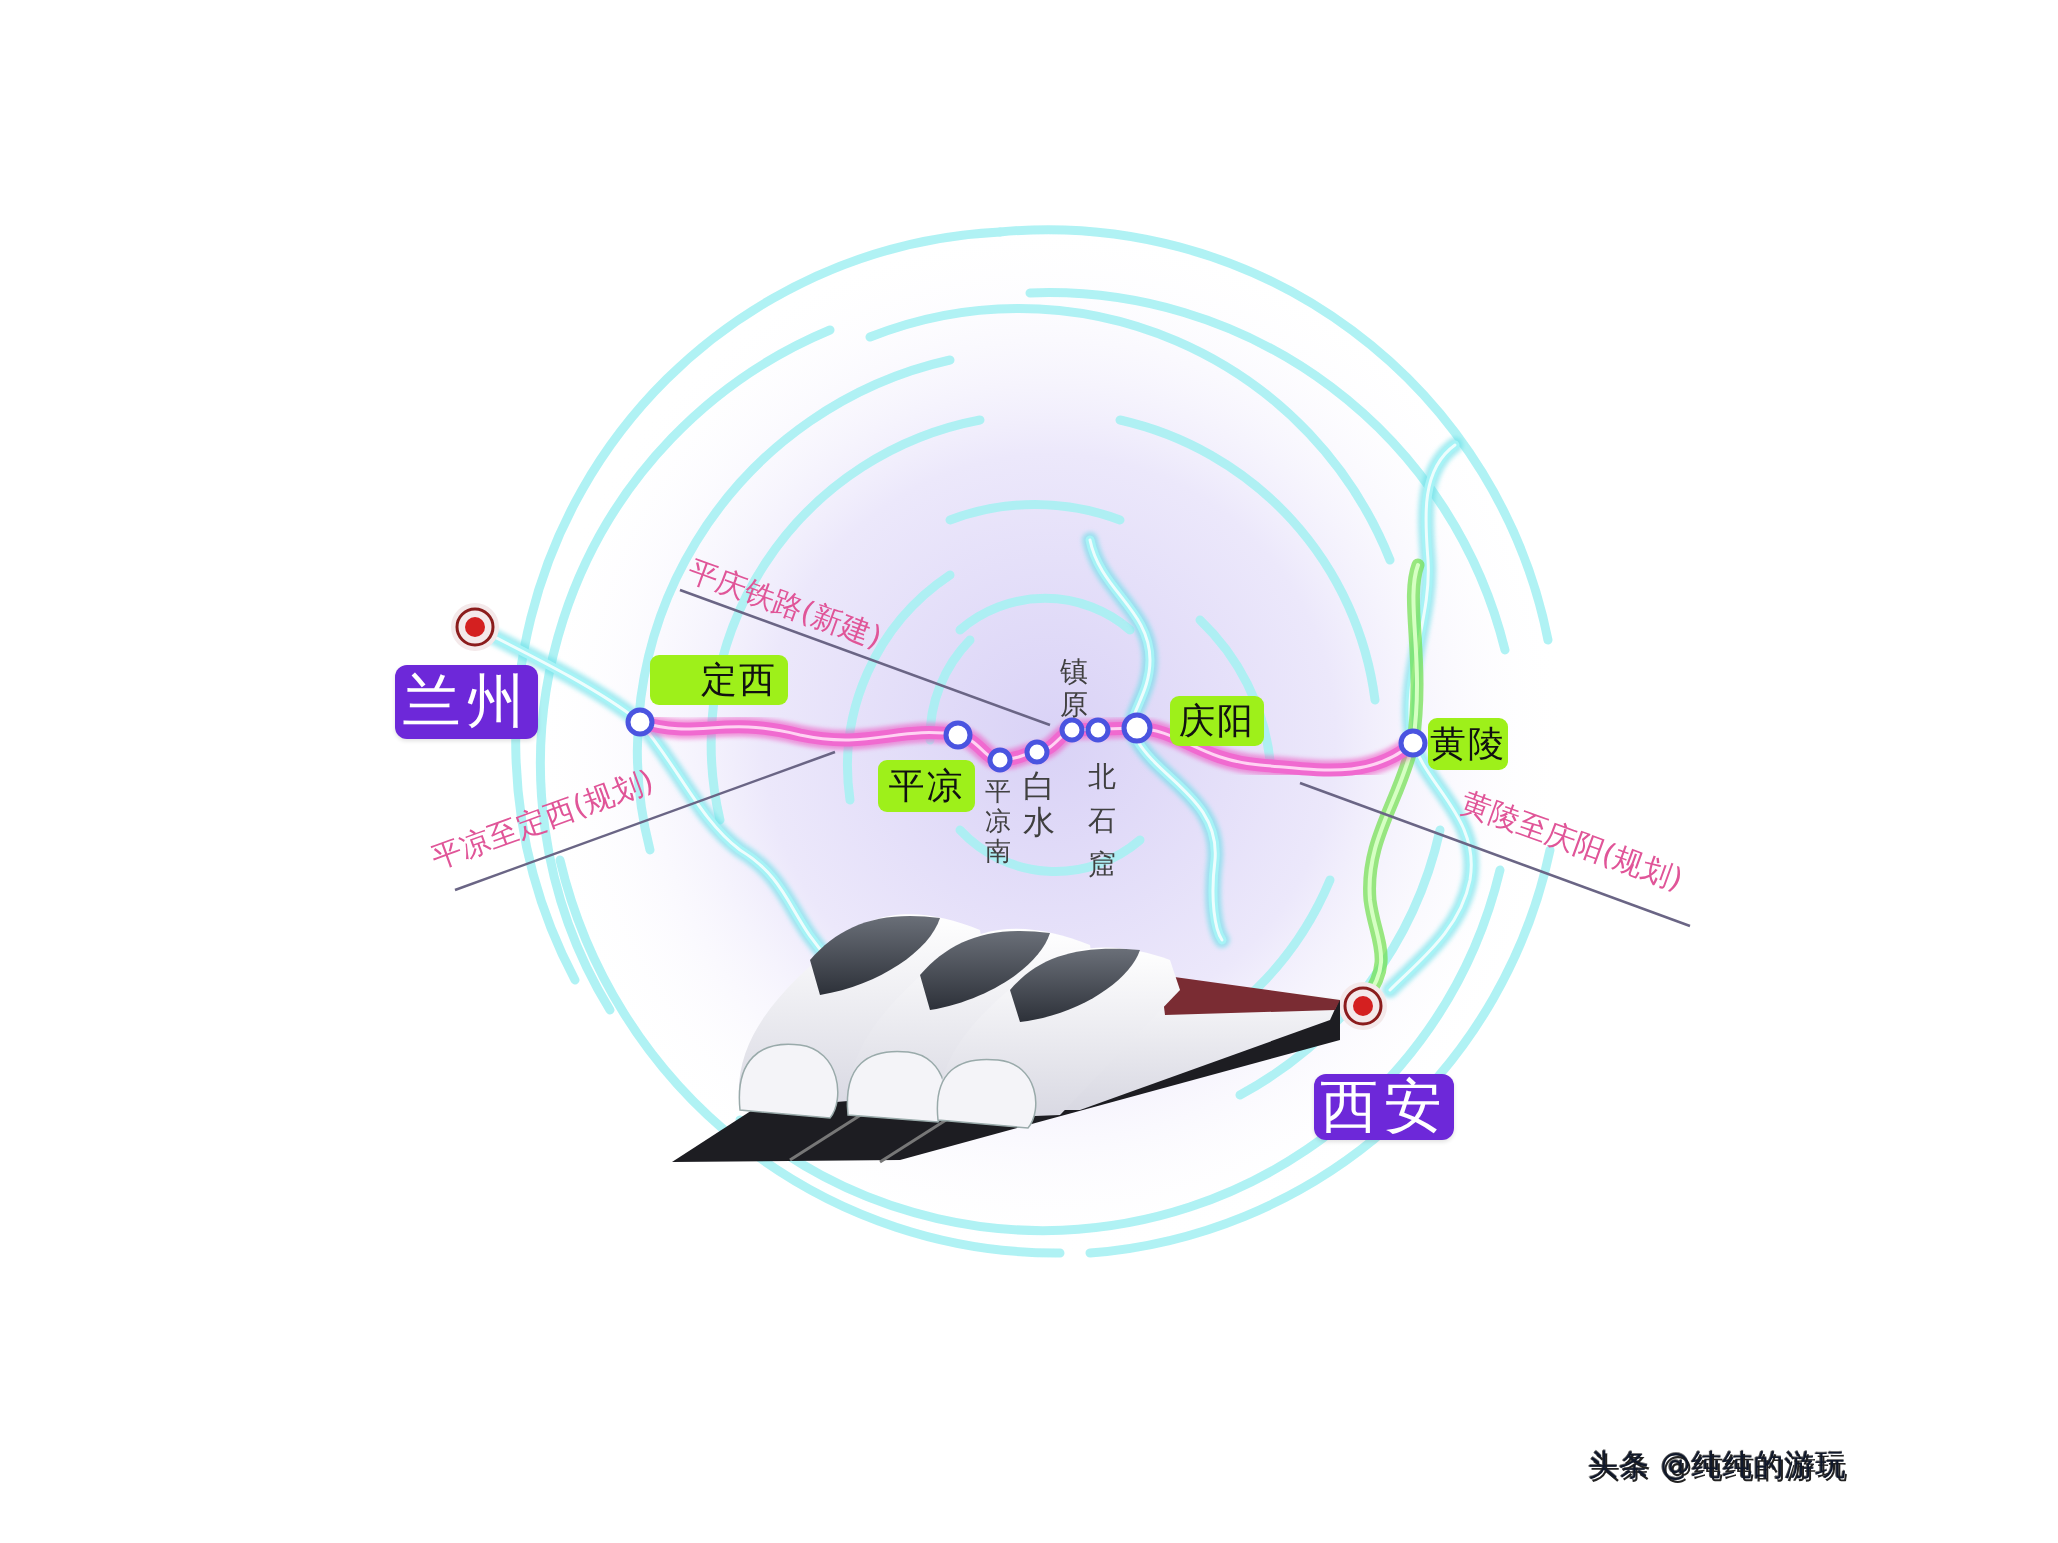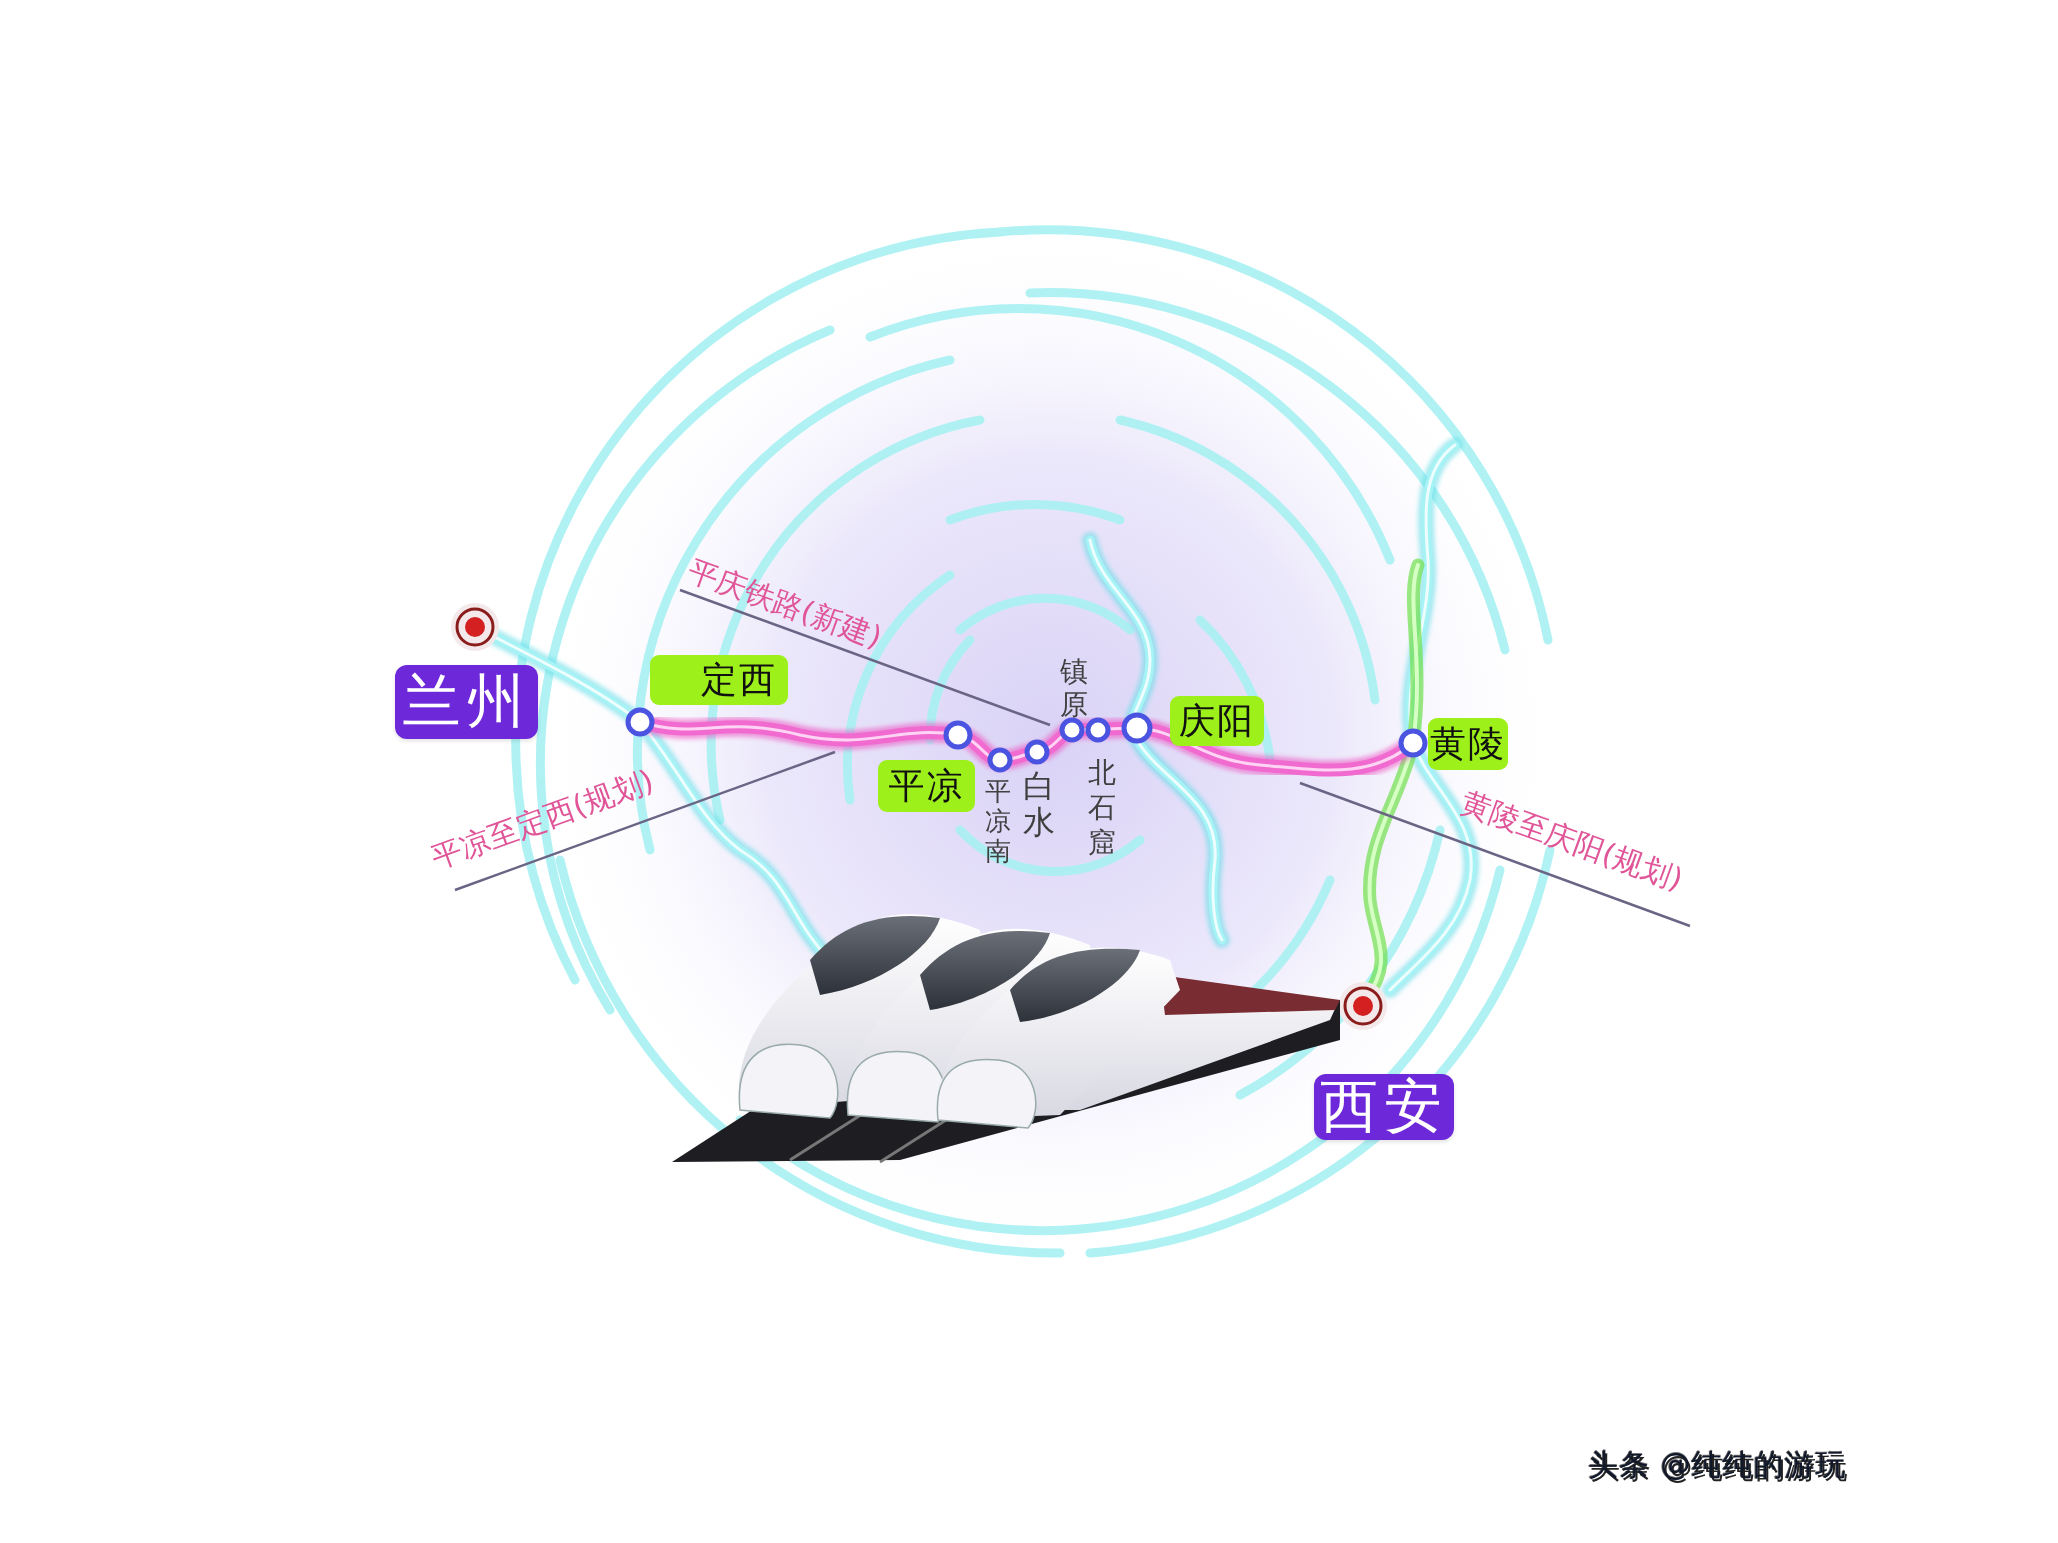--- a/index.html
+++ b/index.html
@@ -155,21 +155,21 @@
   
   <div class="station-box" style="left:650px; top:655px; width:98px; height:50px;padding-left:40px;">定西</div>
   <div class="station-box" style="left:878px; top:760px; width:97px; height:52px;">平凉</div>
   <div class="station-box" style="left:1170px; top:696px; width:94px; height:50px;">庆阳</div>
   <div class="station-box" style="left:1428px; top:718px; width:80px; height:52px;">黄陵</div>
 
   
   <div class="small-label" style="left:985px; top:776px;">平凉南</div>
   <div class="small-label" style="left:1023px; top:768px; font-size:32px; line-height:36px;">白水</div>
   <div class="small-label" style="left:1060px; top:655px; font-size:28px; line-height:33px;">镇原</div>
-  <div class="small-label" style="left:1088px; top:755px; font-size:28px; line-height:35px;">北石窟</div>
+  <div class="small-label" style="left:1088px; top:755px; font-size:28px; line-height:44px;">北石窟</div>
 
   
   <div class="route-note" style="left:682px; top:548px; transform:rotate(20deg);">平庆铁路(新建)</div>
   <div class="route-note" style="left:440px; top:838px; transform:rotate(-20deg);">平凉至定西(规划)</div>
   <div class="route-note" style="left:1455px; top:780px; transform:rotate(20deg);">黄陵至庆阳(规划)</div>
 </div>
 
 <div class="watermark">头条 @纯纯的游玩</div>
 
 </body></html>

